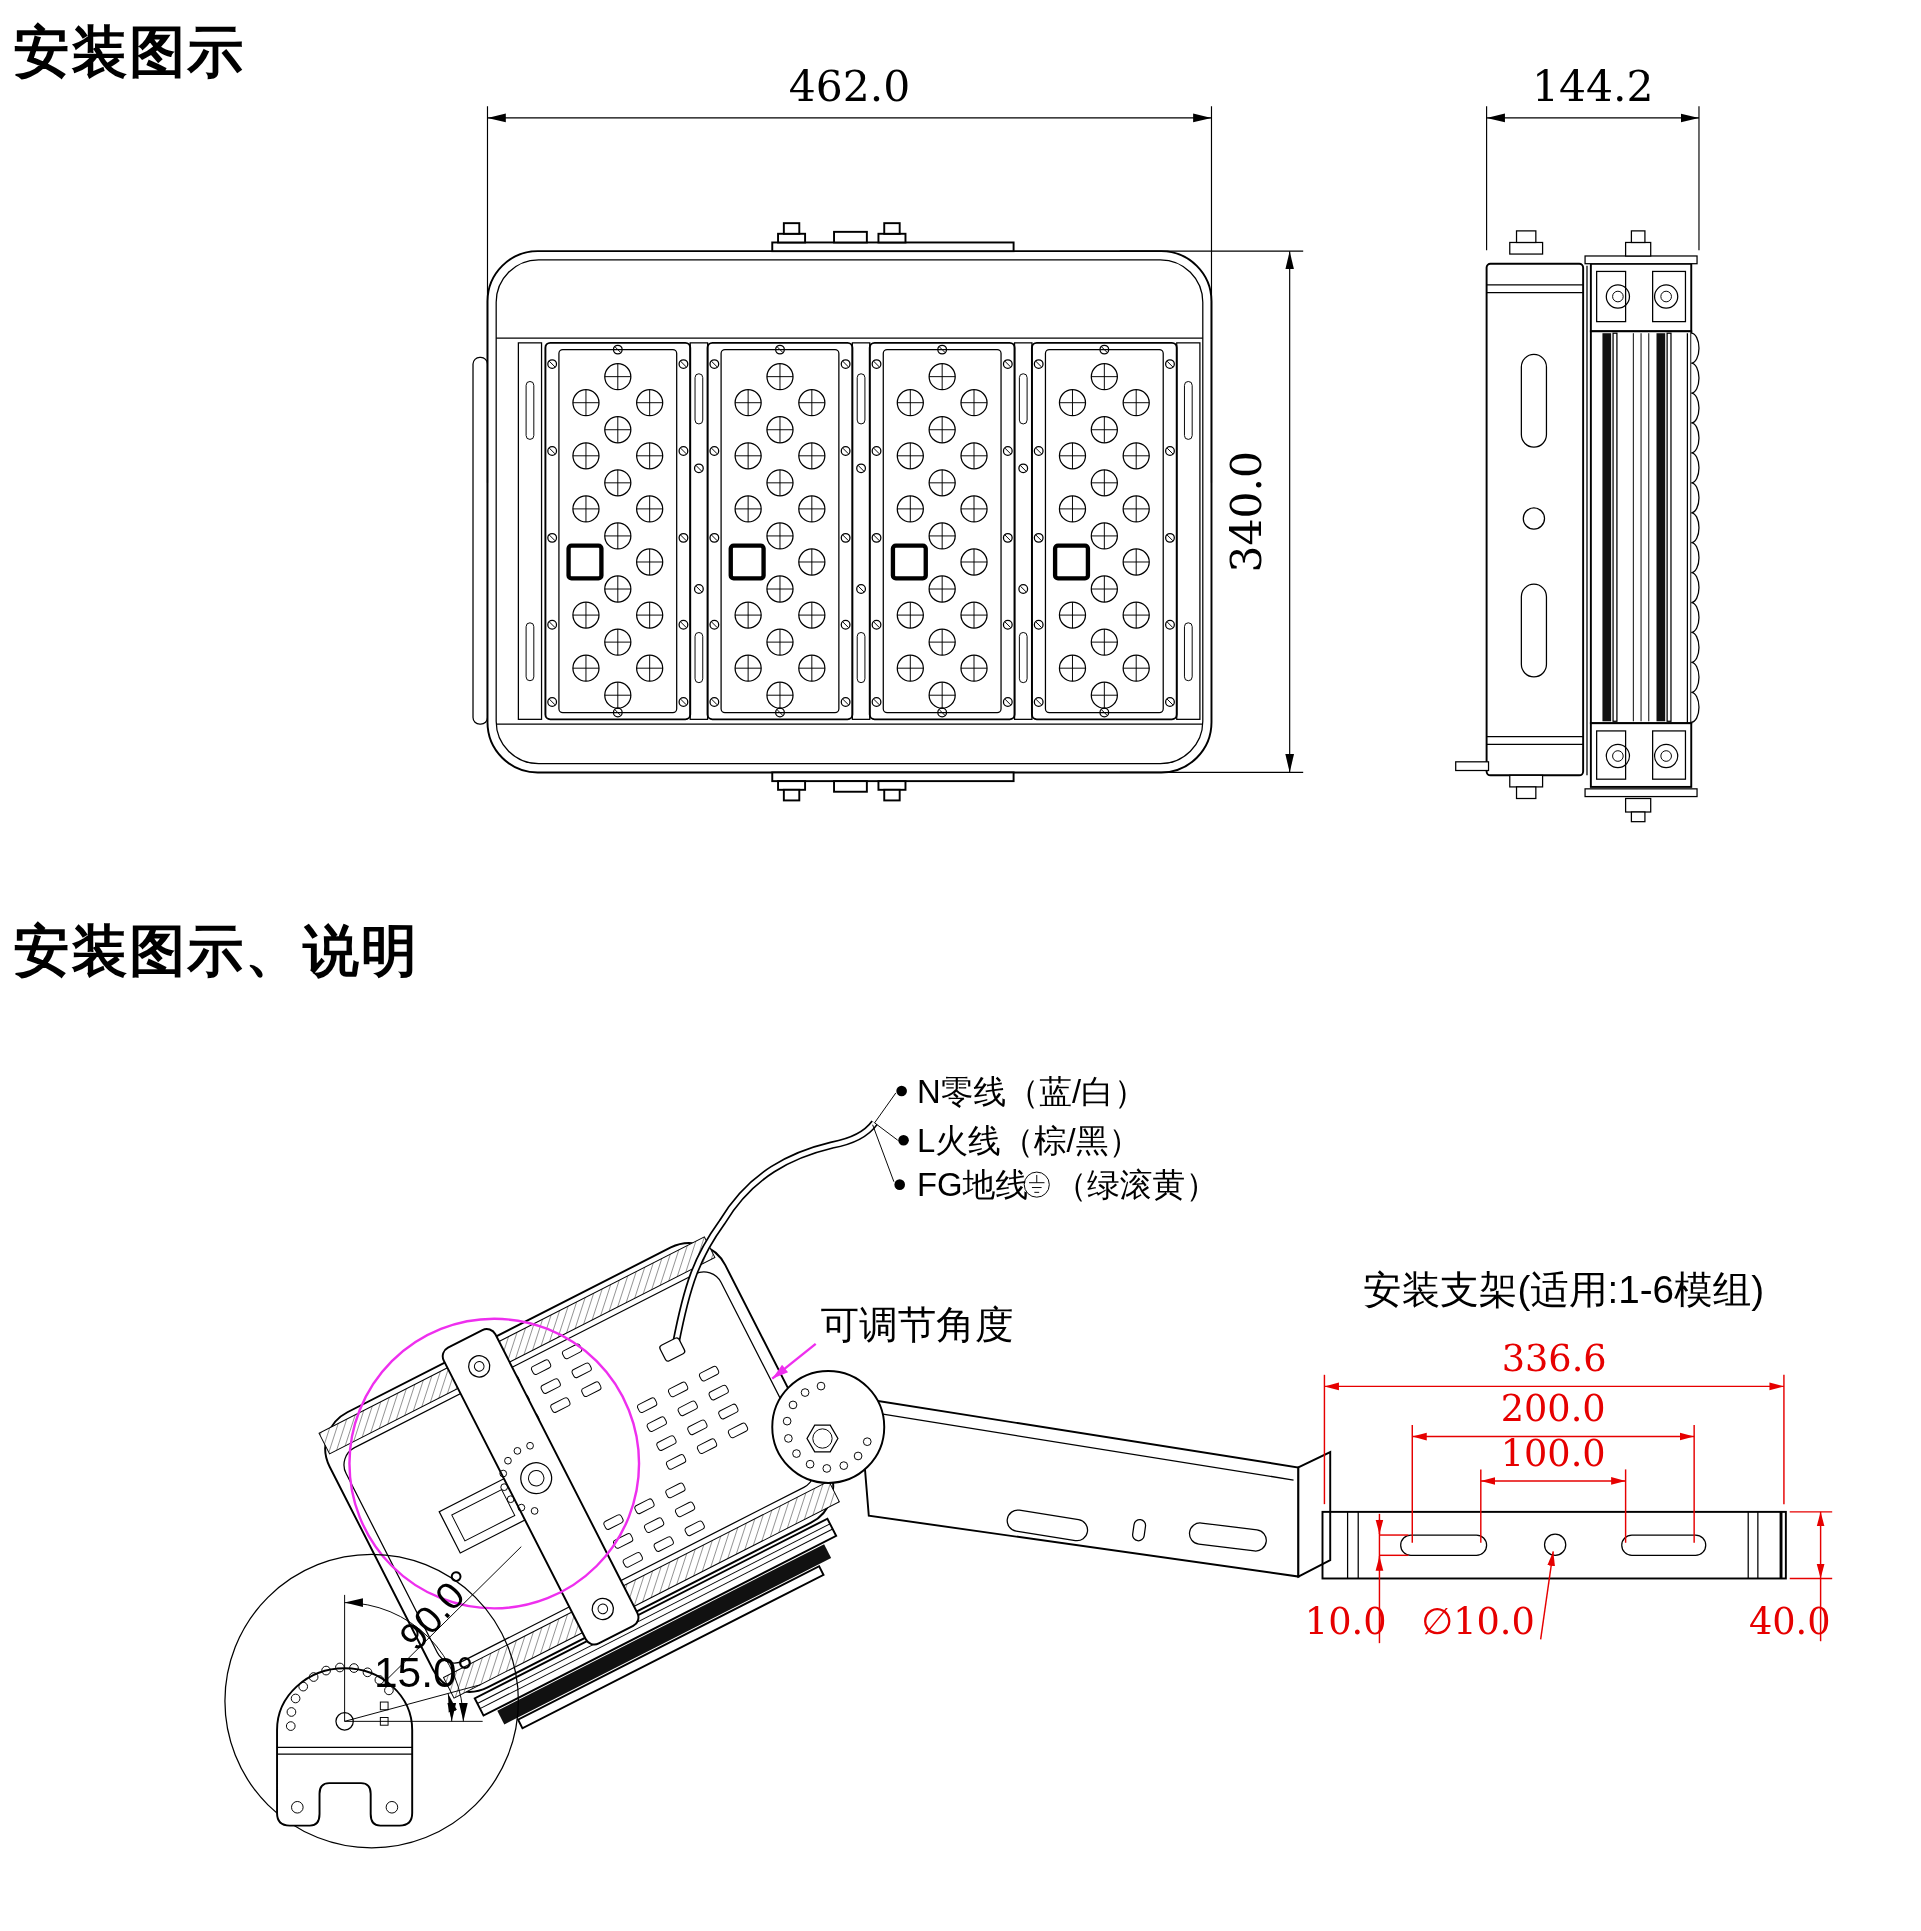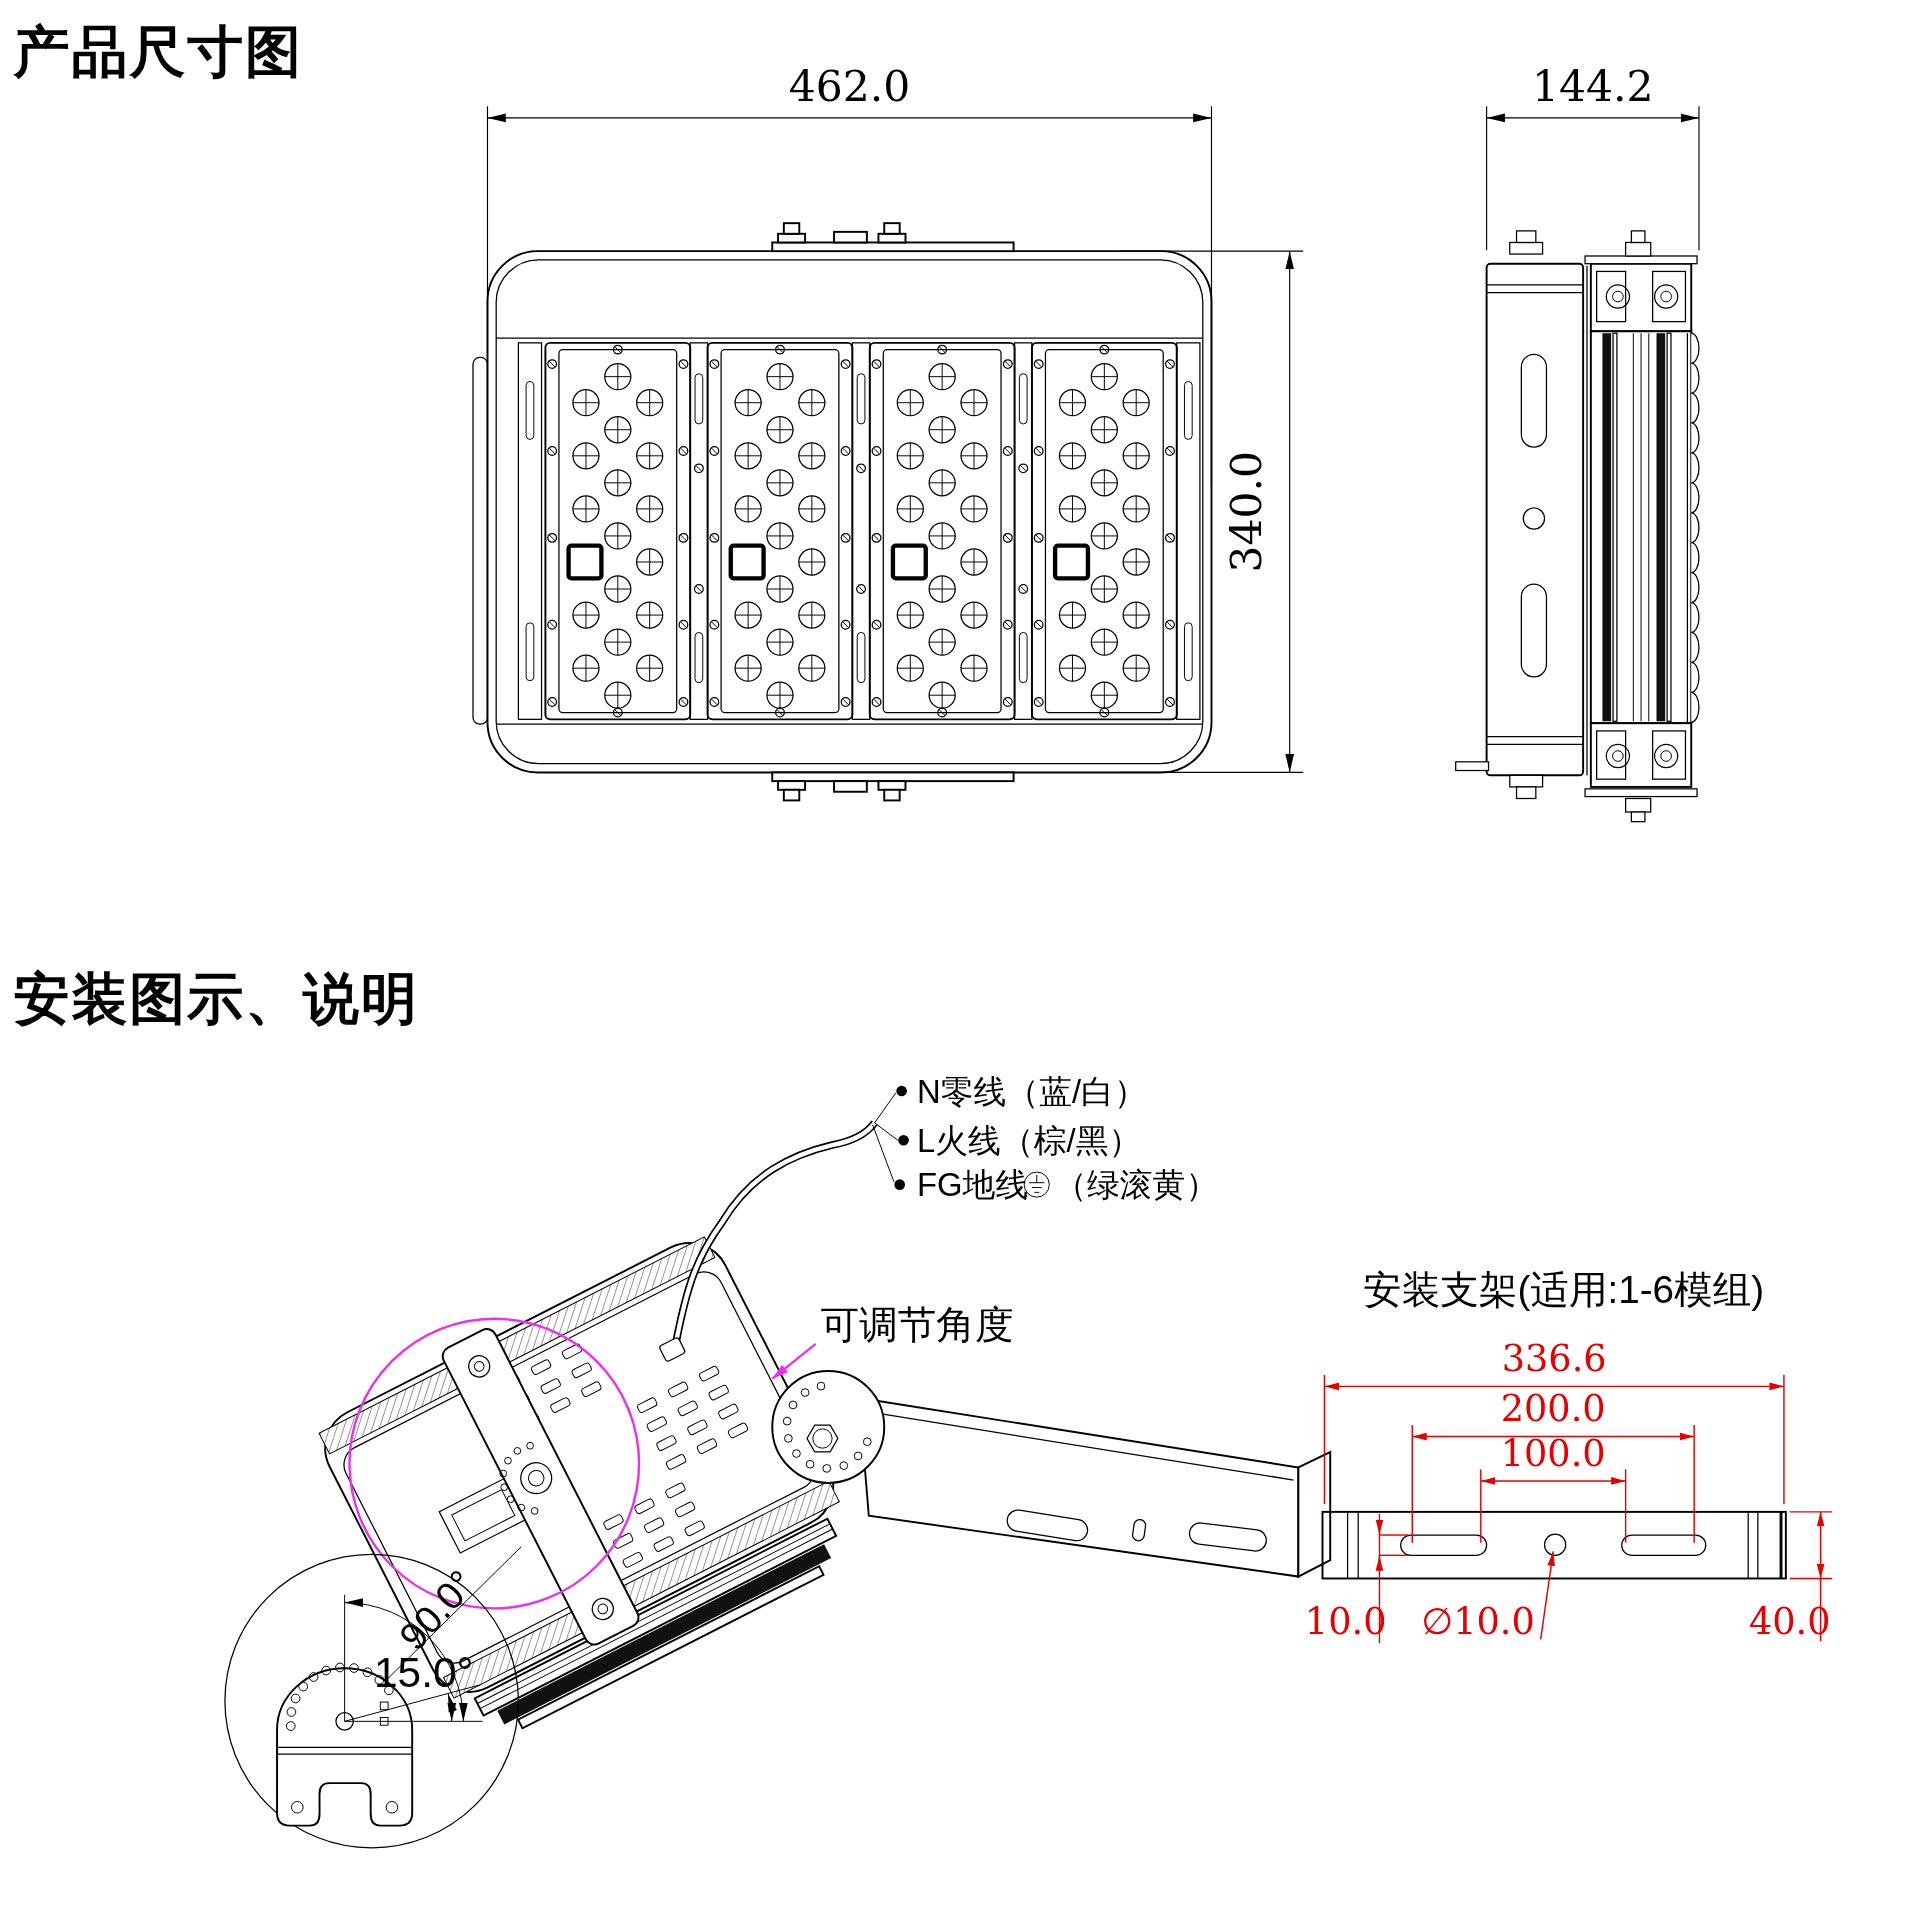--- a/index.html
+++ b/index.html
@@ -17,22 +17,22 @@
   .cn{font-family:"Liberation Sans",sans-serif;font-size:34px;fill:#000;}
   .cnbig{font-family:"Liberation Sans",sans-serif;font-size:40px;fill:#000;}
   .reddim{fill:none;stroke:#e60000;stroke-width:1.5;}
   .redtxt{font-family:"DejaVu Serif",serif;font-size:38px;fill:#e60000;}
   .mag{fill:none;stroke:#ee2fee;stroke-width:2.5;}
   .dark{fill:#111;stroke:none;}
 </style>
 </head>
 <body>
 
-<div class="title" style="left:13.5px;top:15.4px">产品尺寸图</div>
-<div class="title" style="left:13.5px;top:962px">安装图示、说明</div>
+<div class="title" style="left:13.5px;top:15.4px">安装图示</div>
+<div class="title" style="left:13.5px;top:914px">安装图示、说明</div>
 
 <svg id="drawing" width="1921" height="1931" viewBox="0 0 1990 2000" xmlns="http://www.w3.org/2000/svg">
 <defs>
   <marker id="ab" markerWidth="20" markerHeight="14" refX="19" refY="7" orient="auto-start-reverse" markerUnits="userSpaceOnUse">
         <path d="M0,2.5 L19,7 L0,11.5 Z" fill="#000"></path>
       </marker>
   <marker id="ar" markerWidth="16" markerHeight="12" refX="15" refY="6" orient="auto-start-reverse" markerUnits="userSpaceOnUse">
         <path d="M0,2 L15,6 L0,10 Z" fill="#e60000"></path>
       </marker>
   <marker id="am" markerWidth="18" markerHeight="14" refX="17" refY="7" orient="auto-start-reverse" markerUnits="userSpaceOnUse">

